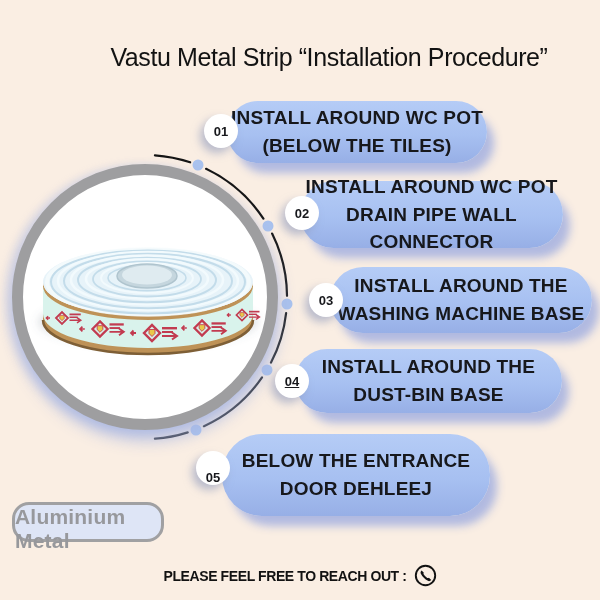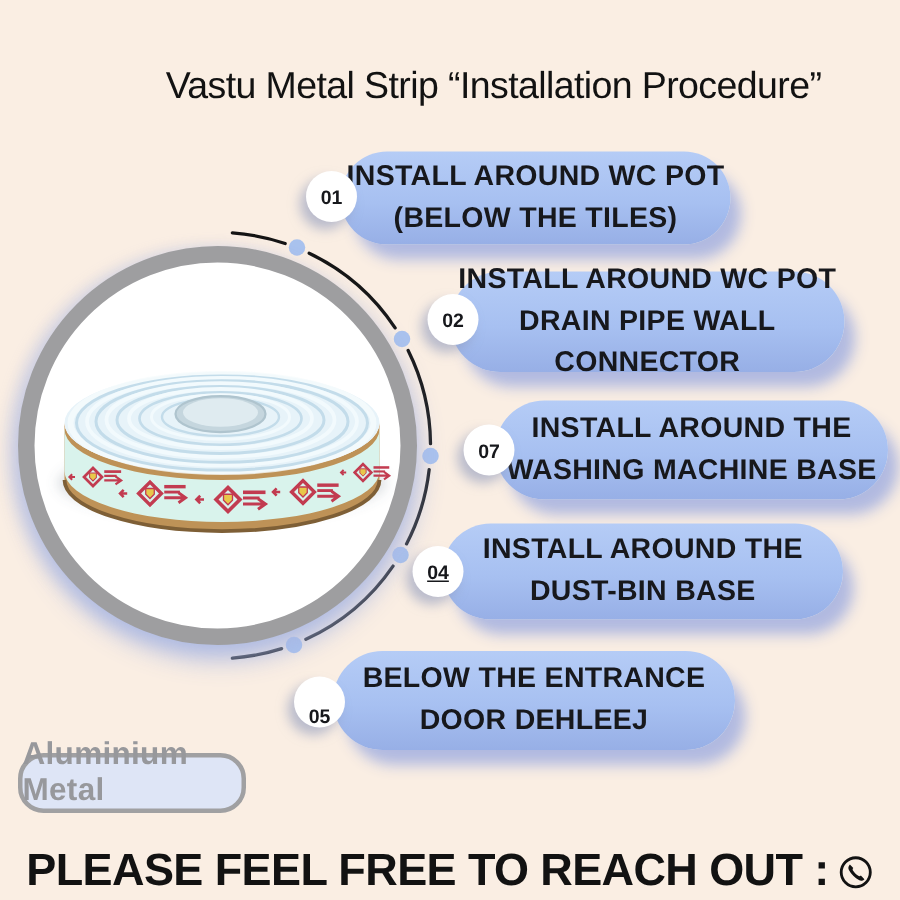--- a/index.html
+++ b/index.html
@@ -28,42 +28,42 @@
     box-shadow:8px 11px 9px -1px rgba(168,180,224,0.9);
     display:flex;align-items:center;justify-content:center;
     color:#17181C;font-weight:bold;font-size:19px;line-height:1.45;
     text-align:center;letter-spacing:0.2px;z-index:2;
   }
   .pill-text{white-space:pre-line;}
   .pill1{left:227px;top:101px;width:260px;height:62px;}
   .pill2{left:300px;top:181px;width:263px;height:67px;}
   .pill3{left:330px;top:267px;width:262px;height:66px;}
   .pill4{left:295px;top:349px;width:267px;height:64px;}
-  .pill5{left:222px;top:434px;width:268px;height:66px;}
+  .pill5{left:222px;top:434px;width:268px;height:82px;}
   .numcircle{
     position:absolute;width:34px;height:34px;border-radius:50%;
     background:#FFFFFF;display:flex;align-items:center;justify-content:center;
     font-weight:bold;font-size:13px;color:#17181C;z-index:3;
     box-shadow:-4px 5px 8px rgba(141,153,188,0.6);
   }
   .n1{left:204px;top:114px;}
   .n2{left:285px;top:196px;}
   .n3{left:309px;top:283px;}
   .n4{left:275px;top:364px;text-decoration:underline;}
   .n5{left:196px;top:451px;align-items:flex-end;}
   .badge{
     position:absolute;left:12px;top:502px;width:152px;height:40px;
     box-sizing:border-box;border:3px solid #A0A0A2;border-radius:17px;
-    background:#DEE5F6;display:flex;align-items:flex-end;justify-content:center;
+    background:#DEE5F6;display:flex;align-items:flex-start;justify-content:center;
     color:#97989C;font-weight:bold;font-size:21px;letter-spacing:0.2px;
   }
   .footer{
     position:absolute;left:0;top:564px;width:600px;
     display:flex;align-items:center;justify-content:center;gap:7px;
-    font-weight:bold;font-size:30px;color:#121212;letter-spacing:-0.4px;
+    font-weight:bold;font-size:14px;color:#121212;letter-spacing:-0.4px;
   }
   .phone-icon{flex:0 0 auto;}
 </style>
 </head>
 <body>
 
 <div class="canvas">
 
   <h1 class="title">Vastu Metal Strip “Installation Procedure”</h1>
 
@@ -155,21 +155,21 @@
 DOOR DEHLEEJ</span>
   </div>
 
   <div class="numcircle n1">
     <span>01</span>
   </div>
   <div class="numcircle n2">
     <span>02</span>
   </div>
   <div class="numcircle n3">
-    <span>07</span>
+    <span>03</span>
   </div>
   <div class="numcircle n4">
     <span>04</span>
   </div>
   <div class="numcircle n5">
     <span>05</span>
   </div>
 
   <div class="badge">
     <span>Aluminium Metal</span>

